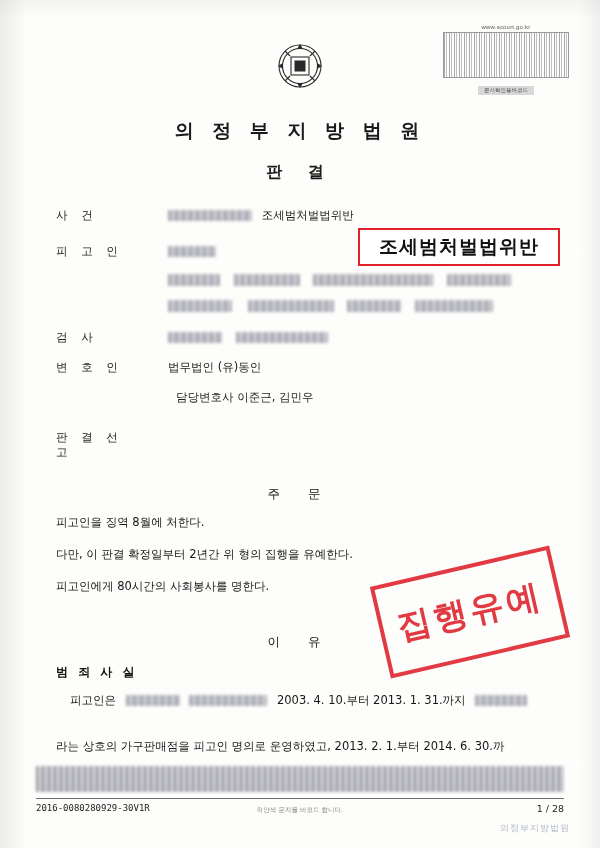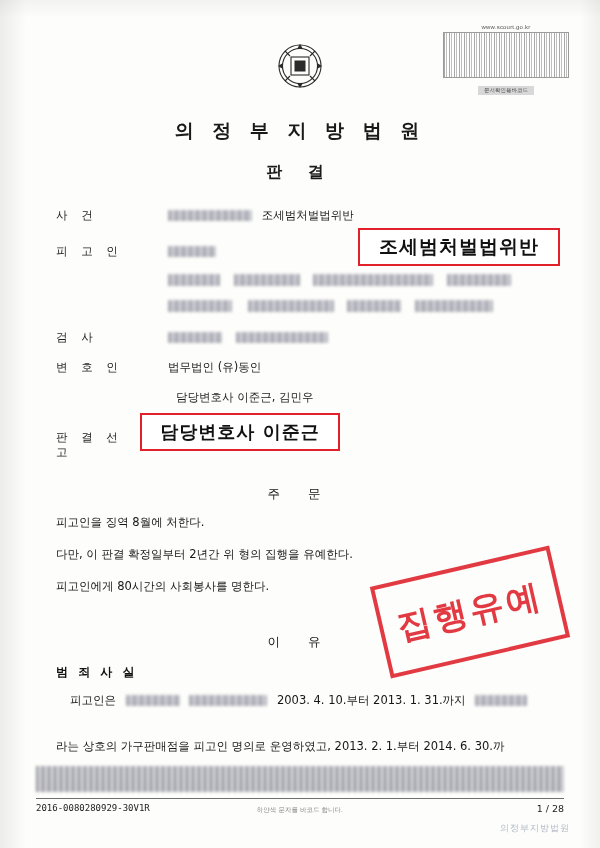--- a/index.html
+++ b/index.html
@@ -342,21 +342,20 @@
   </div>
 
   <div class="field" style="top:390px; left:176px;">담당변호사 이준근, 김민우</div>
 
   <div class="field" style="top:430px; left:0; width:600px;">
     <span class="field-label">판 결 선 고</span>
   </div>
 
   <div class="red-box" style="top:228px; left:358px; width:198px; height:34px; font-size:19px;">조세범처벌법위반</div>
 
-  <div class="red-box" style="top:413px; left:140px; width:196px; height:34px; font-size:18px;">담당변호사 이준근</div>
 
   <div class="section-head" style="top:486px;">주    문</div>
   <div class="para" style="top:514px;">피고인을 징역 8월에 처한다.</div>
   <div class="para" style="top:546px;">다만, 이 판결 확정일부터 2년간 위 형의 집행을 유예한다.</div>
   <div class="para" style="top:578px;">피고인에게 80시간의 사회봉사를 명한다.</div>
 
   <div class="section-head" style="top:634px;">이    유</div>
   <div class="subhead" style="top:664px;">범 죄 사 실</div>
 
   <div class="para para-indent" style="top:692px;">

